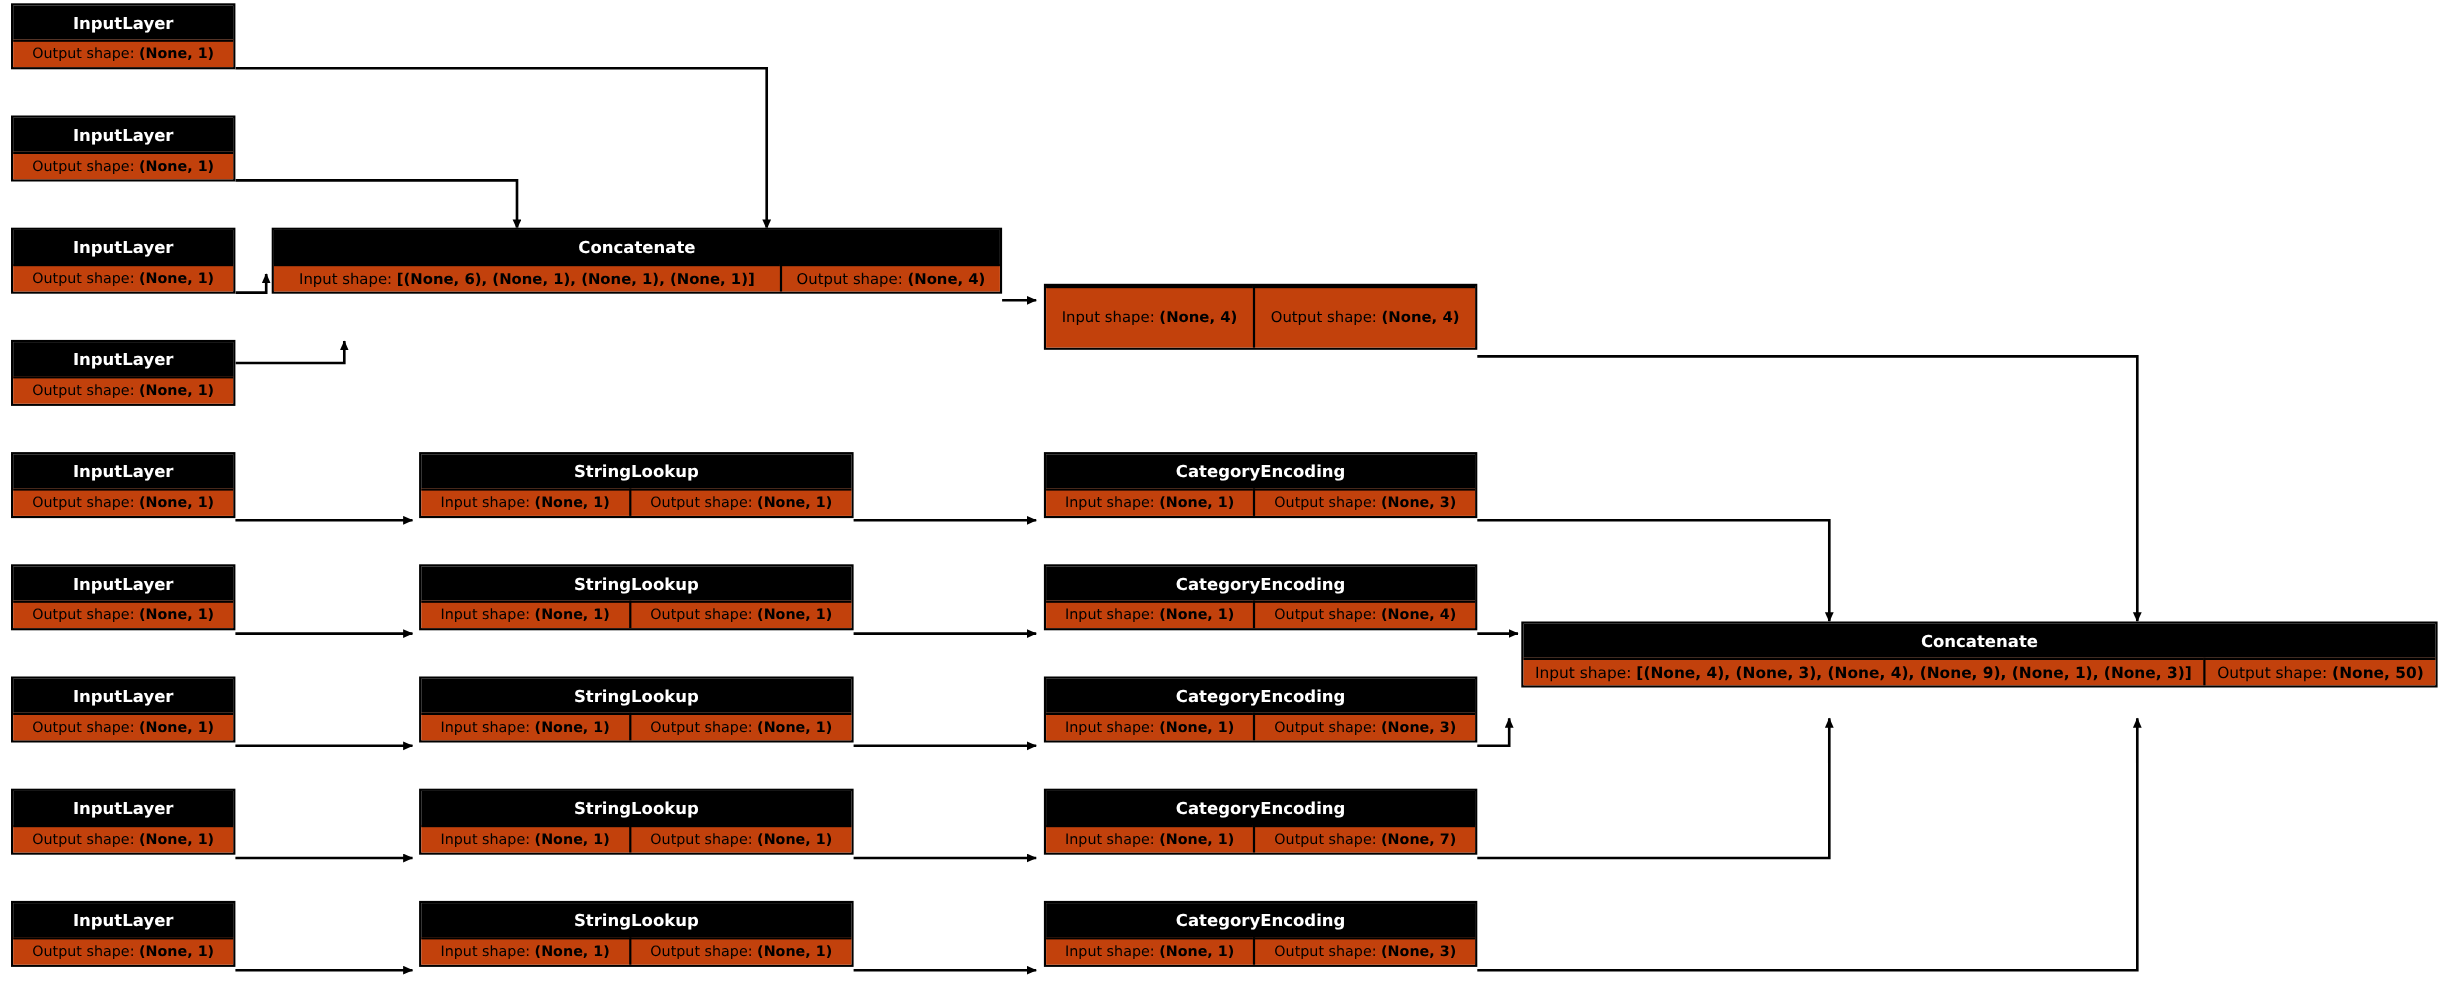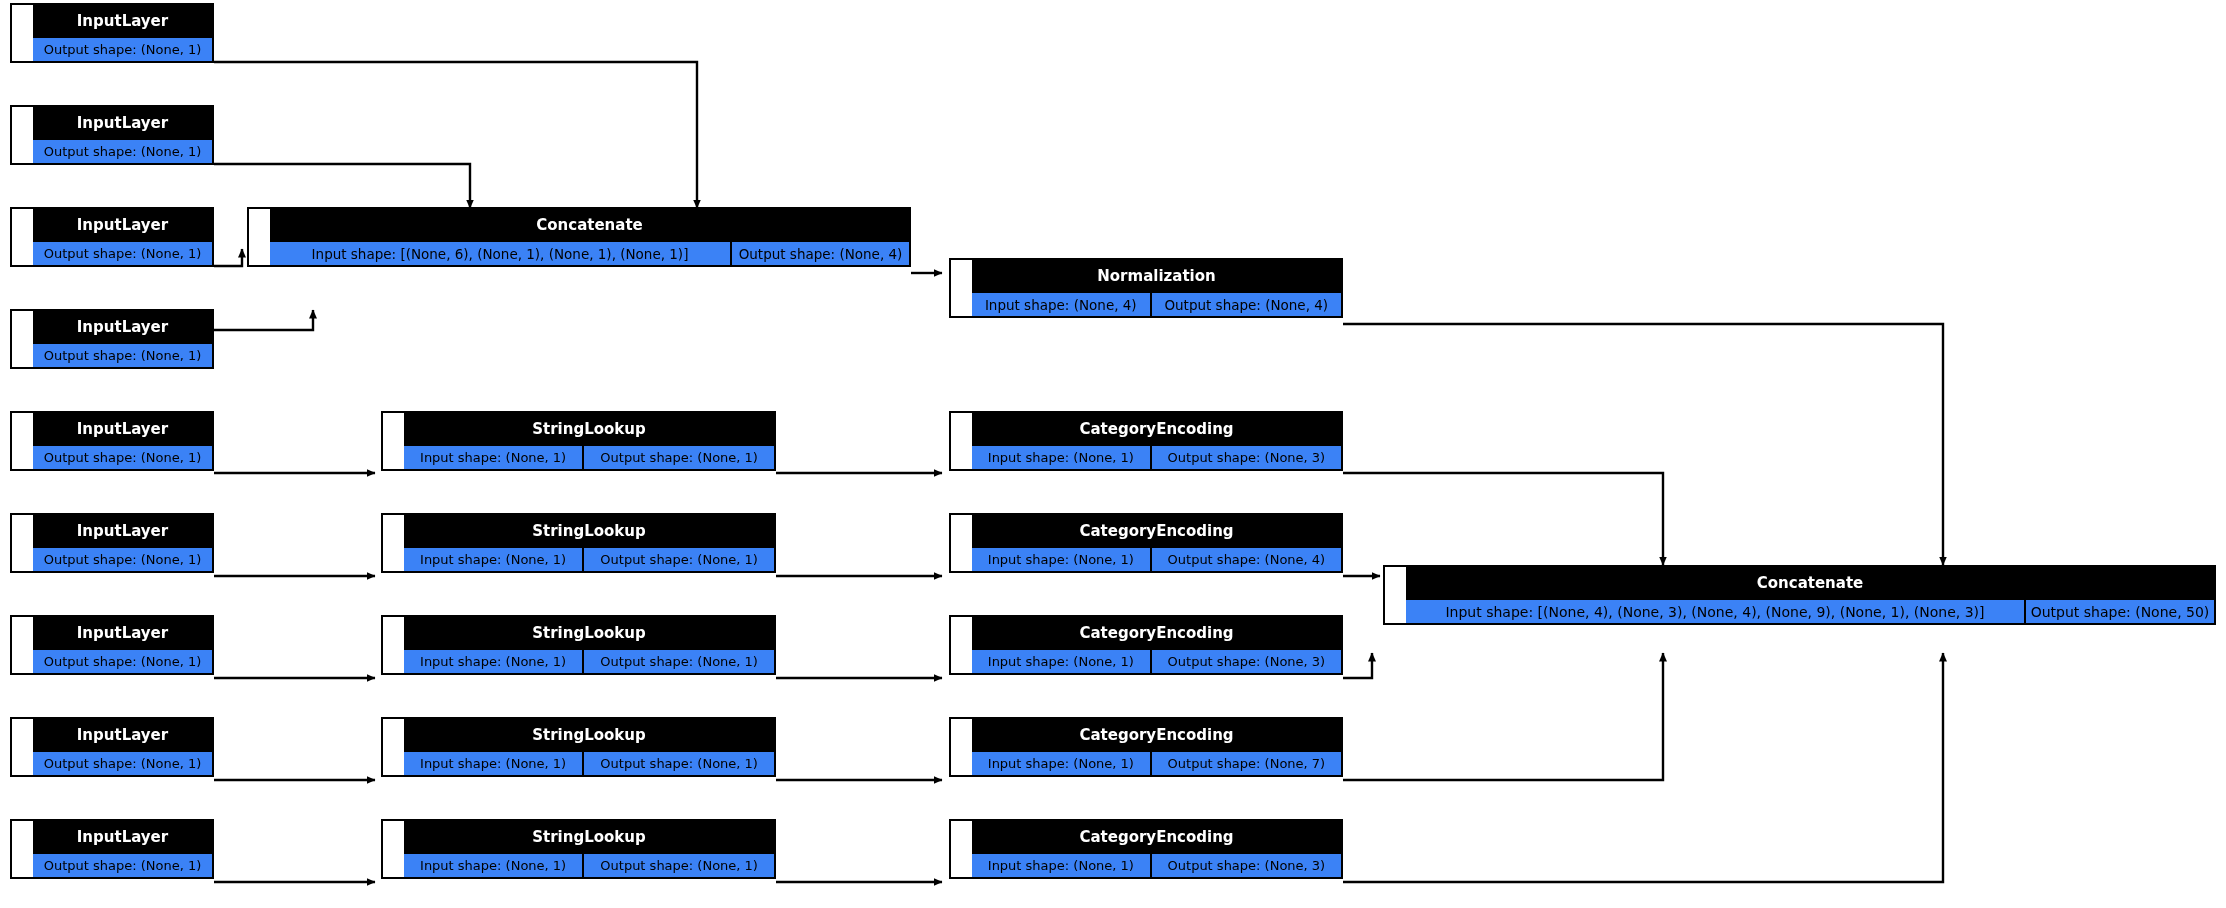--- a/index.html
+++ b/index.html
@@ -19,54 +19,53 @@
   }
   
   .node {
     position: absolute;
     box-sizing: border-box;
     border: 2px solid #000000;
     background: #ffffff;
     display: flex;
     flex-direction: column;
     z-index: 3;
-    padding-left: 21px;
   }
   .node-title {
     background: #000000;
     color: #ffffff;
     font-weight: bold;
     display: flex;
     align-items: center;
     justify-content: center;
     box-sizing: border-box;
   }
   .node-shapes {
     display: flex;
     flex-direction: row;
     flex: 1 1 auto;
-    background: #3b82f6;
+    background: #c2410c;
     box-sizing: border-box;
   }
   .shape-cell {
     flex: 1 1 auto;
     display: flex;
     align-items: center;
     justify-content: center;
     color: #000000;
     box-sizing: border-box;
     white-space: nowrap;
     overflow: hidden;
     padding: 0 7px;
     border-top: 2px solid #000000;
   }
   .shape-cell + .shape-cell {
     border-left: 2px solid #000000;
   }
-  .shape-cell b { font-weight: normal; }
+  .shape-cell b { font-weight: bold; }
 
   
   .t-sm .node-title { font-size: 15px; }
   .t-sm .shape-cell { font-size: 13px; }
   .t-md .node-title { font-size: 15px; }
   .t-md .shape-cell { font-size: 13.5px; }
   .t-lg .node-title { font-size: 15px; }
   .t-lg .shape-cell { font-size: 14px; }
 
   
@@ -156,21 +155,20 @@
 
   <div class="node t-md" style="left:247px; top:207px; width:664px; height:60px;">
     <div class="node-title" style="height:31px;">Concatenate</div>
     <div class="node-shapes">
       <div class="shape-cell" style="flex:0 0 460px;">Input shape:&nbsp;<b>[(None, 6), (None, 1), (None, 1), (None, 1)]</b></div>
       <div class="shape-cell">Output shape:&nbsp;<b>(None, 4)</b></div>
     </div>
   </div>
 
   <div class="node t-md" style="left:949px; top:258px; width:394px; height:60px;">
-    <div class="node-title" style="height:31px;">Normalization</div>
     <div class="node-shapes">
       <div class="shape-cell">Input shape:&nbsp;<b>(None, 4)</b></div>
       <div class="shape-cell">Output shape:&nbsp;<b>(None, 4)</b></div>
     </div>
   </div>
 
   <div class="node t-sm" style="left:10px; top:411px; width:204px; height:60px;">
     <div class="node-title" style="height:31px;">InputLayer</div>
     <div class="node-shapes">
       <div class="shape-cell">Output shape:&nbsp;<b>(None, 1)</b></div>

